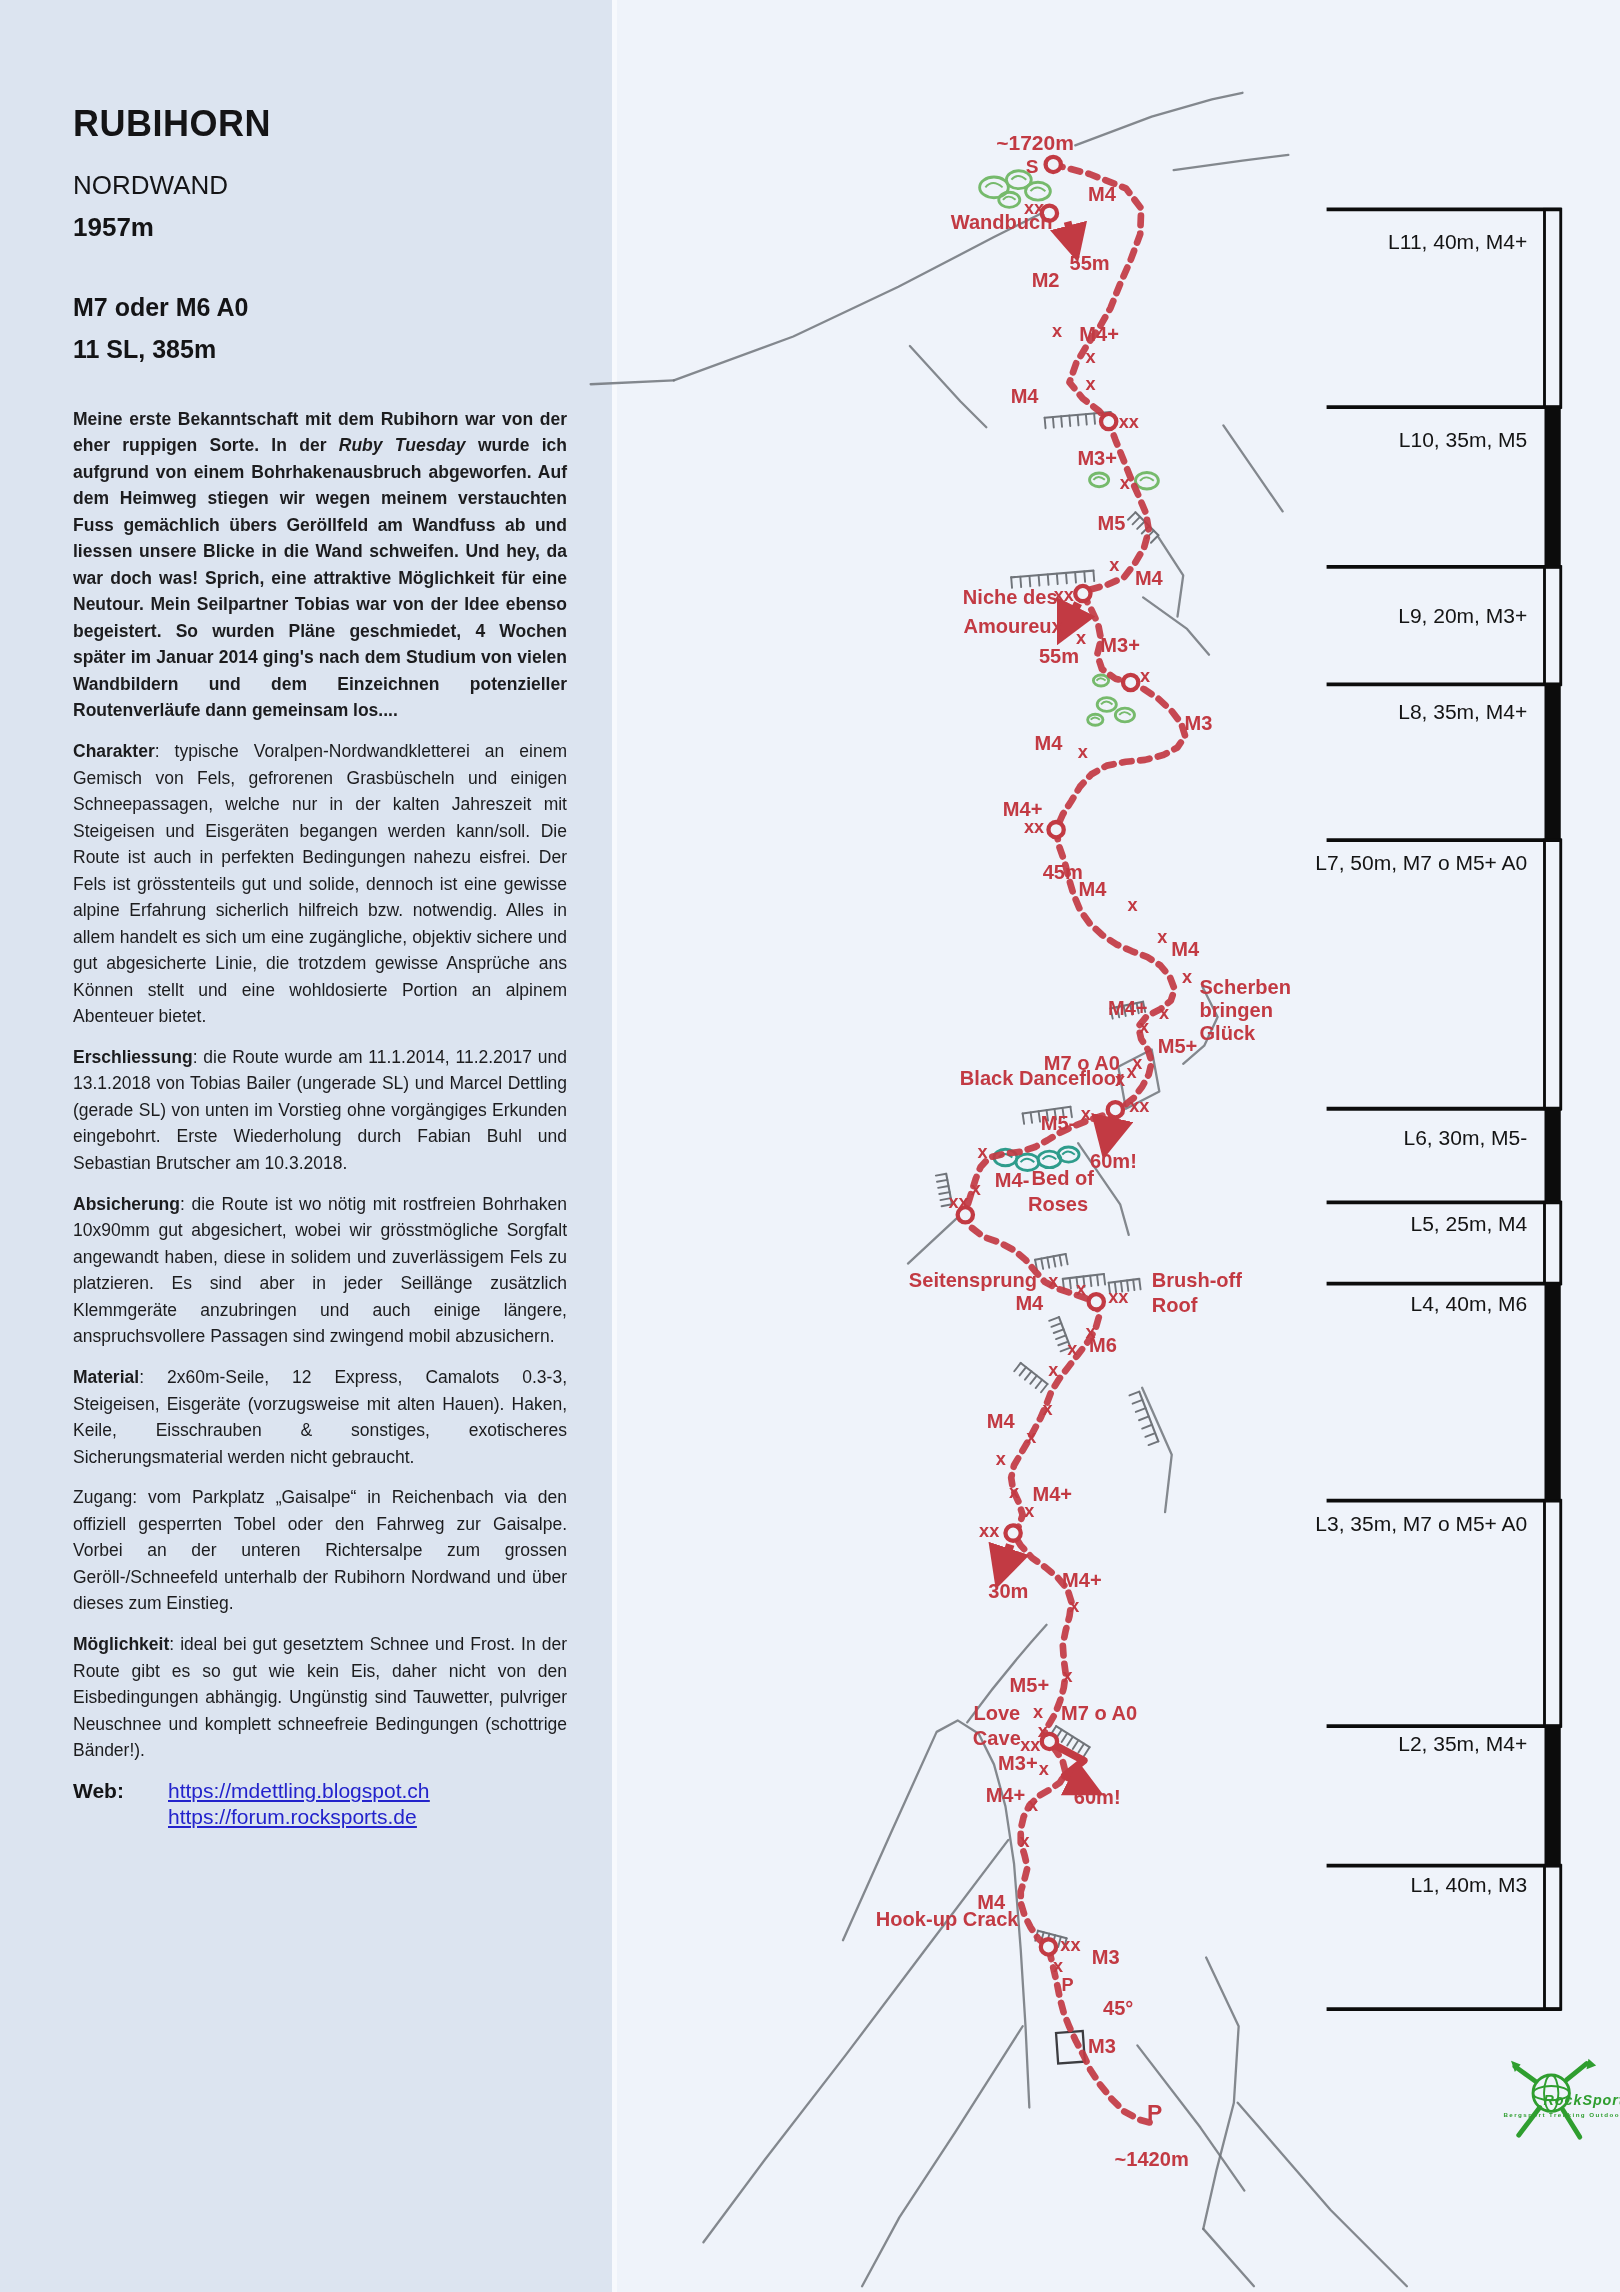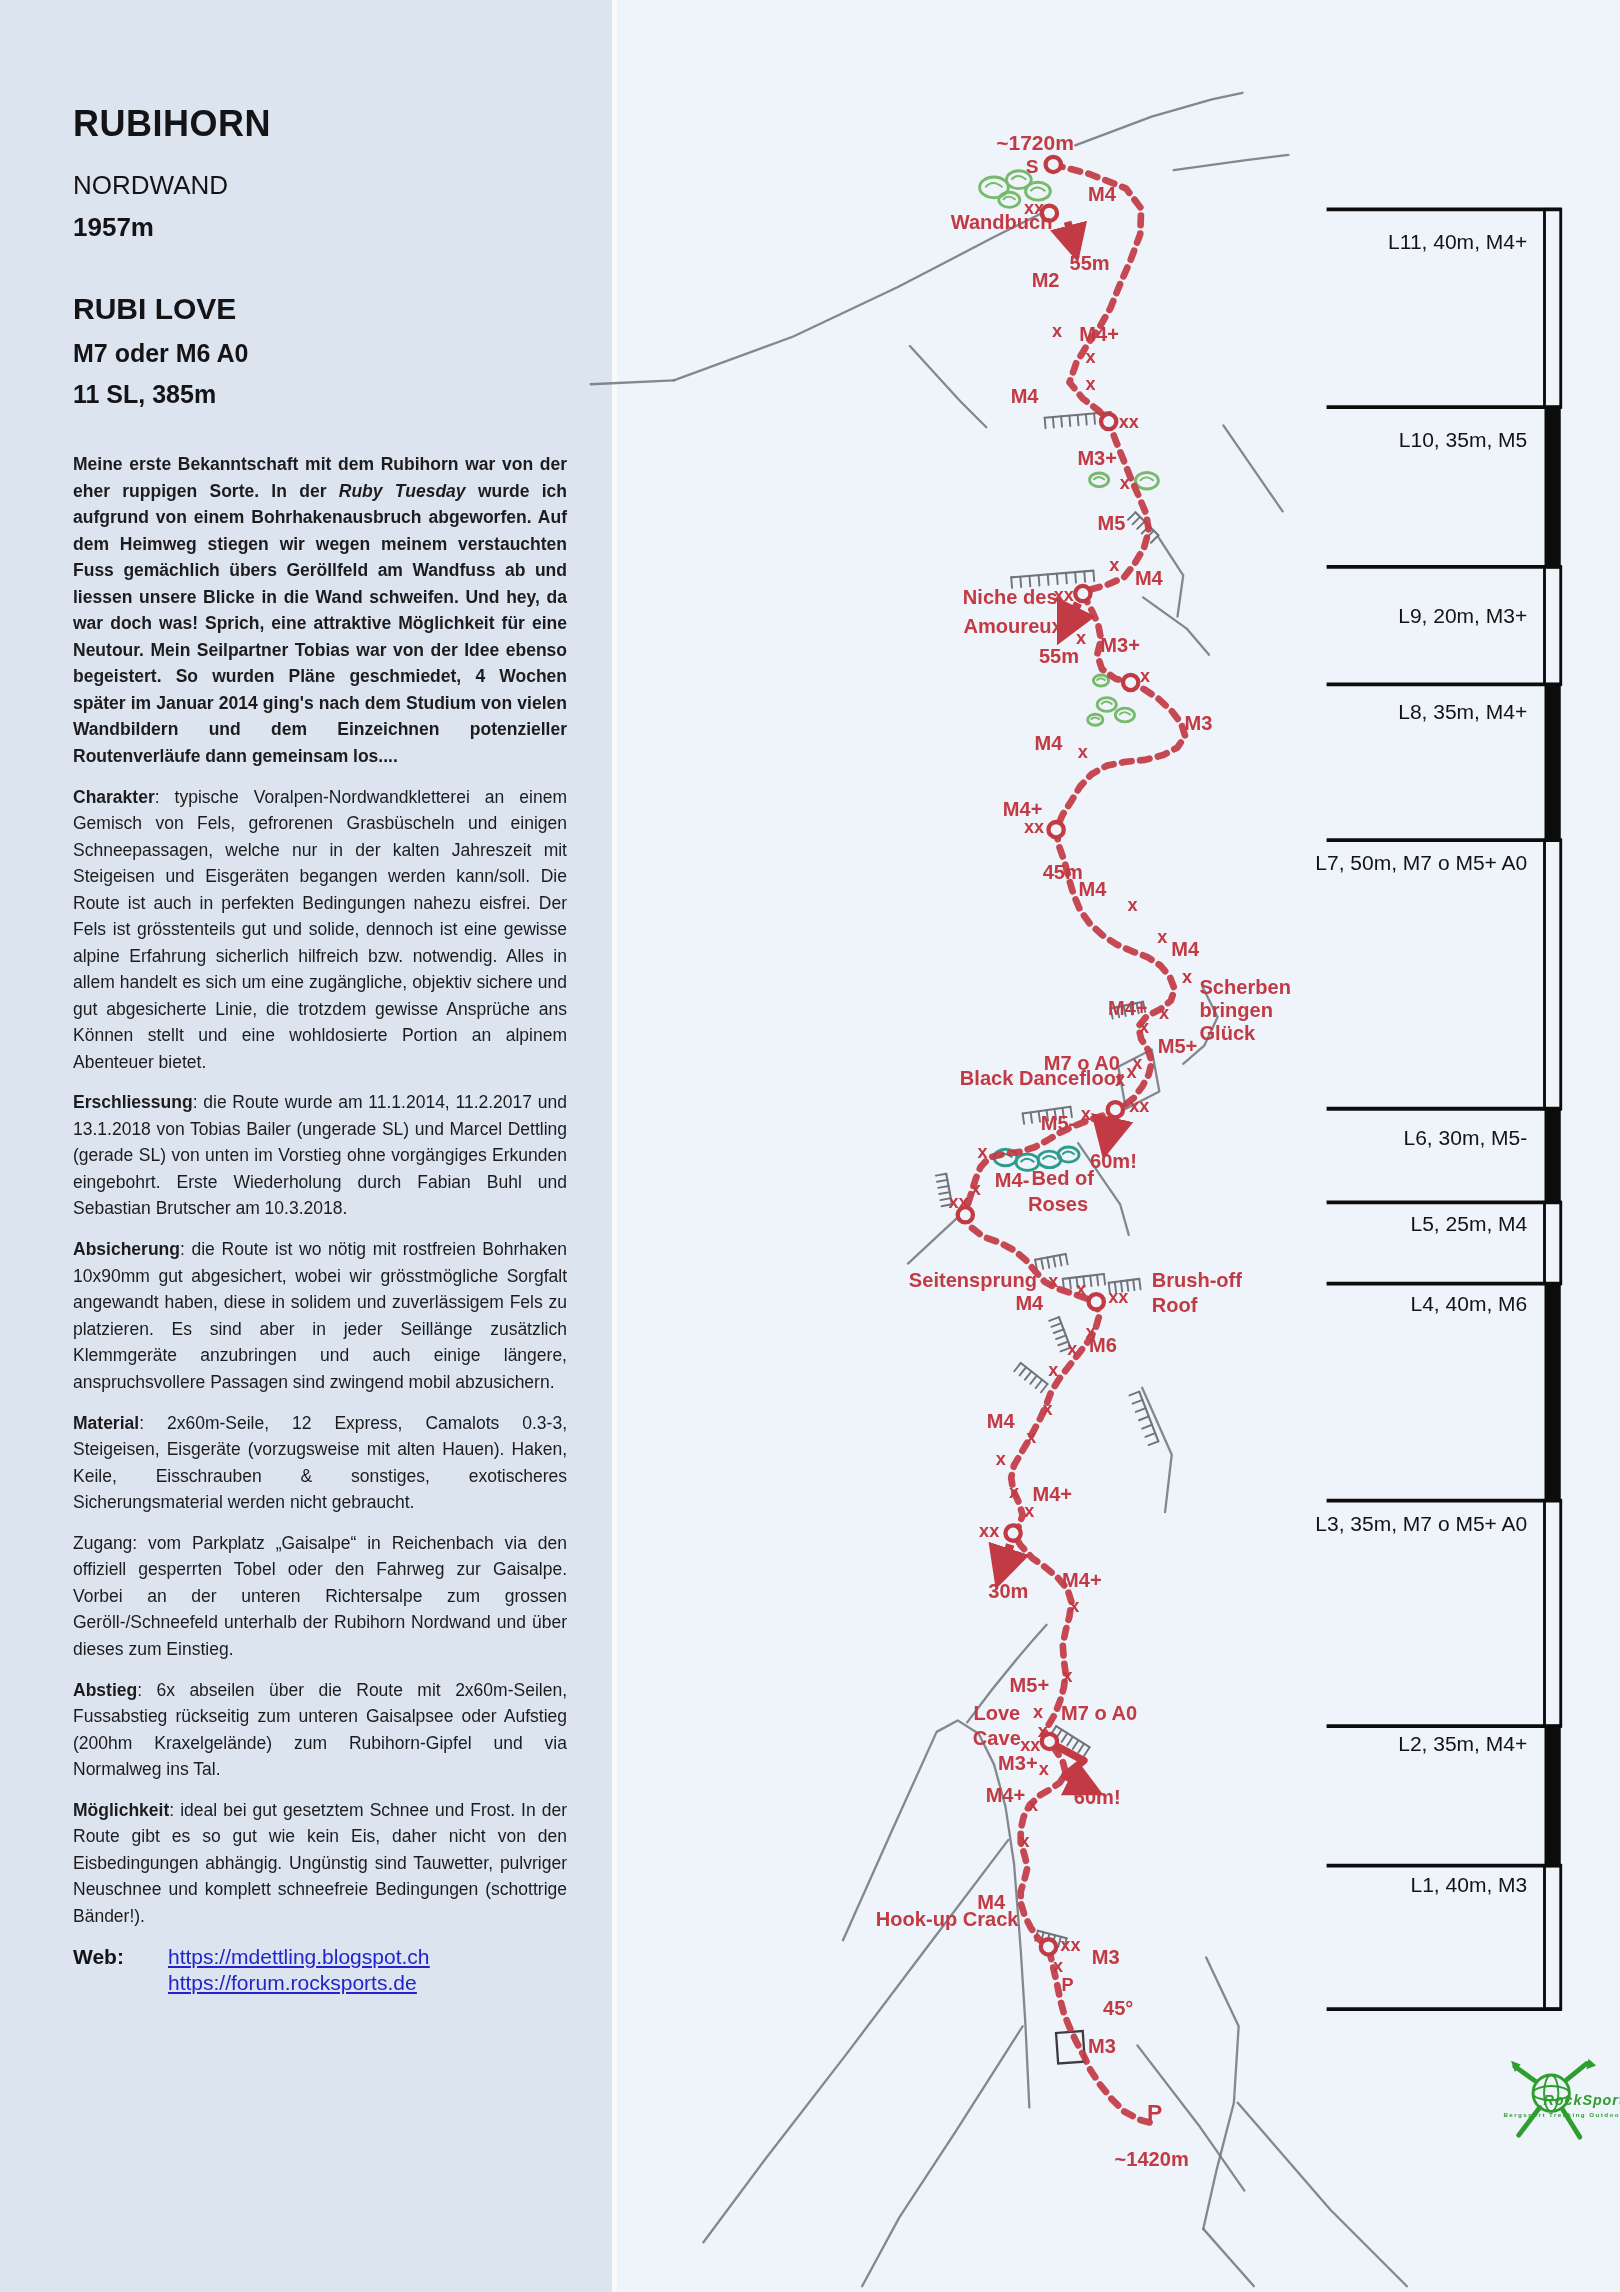--- a/index.html
+++ b/index.html
@@ -25,31 +25,29 @@
 <body>
 
 <div id="page">
   <div id="left-panel"></div>
   <div id="seam"></div>
 
   <div id="content">
     <div id="t-title">RUBIHORN</div>
     <div id="t-sub">NORDWAND</div>
     <div id="t-elev">1957m</div>
-    <div id="r-name">RUBI LOVE</div>
     <div id="r-grade">M7 oder M6 A0</div>
     <div id="r-len">11 SL, 385m</div>
     <div id="paragraphs">
         <p><span style="font-weight: 700;">Meine erste Bekanntschaft mit dem Rubihorn war von der eher ruppigen Sorte. In der </span><span style="font-weight: 700; font-style: italic;">Ruby Tuesday</span><span style="font-weight: 700;"> wurde ich aufgrund von einem Bohrhakenausbruch abgeworfen. Auf dem Heimweg stiegen wir wegen meinem verstauchten Fuss gemächlich übers Geröllfeld am Wandfuss ab und liessen unsere Blicke in die Wand schweifen. Und hey, da war doch was! Sprich, eine attraktive Möglichkeit für eine Neutour. Mein Seilpartner Tobias war von der Idee ebenso begeistert. So wurden Pläne geschmiedet, 4 Wochen später im Januar 2014 ging's nach dem Studium von vielen Wandbildern und dem Einzeichnen potenzieller Routenverläufe dann gemeinsam los....</span></p>
         <p><span style="font-weight: 700;">Charakter</span><span>: typische Voralpen-Nordwandkletterei an einem Gemisch von Fels, gefrorenen Grasbüscheln und einigen Schneepassagen, welche nur in der kalten Jahreszeit mit Steigeisen und Eisgeräten begangen werden kann/soll. Die Route ist auch in perfekten Bedingungen nahezu eisfrei. Der Fels ist grösstenteils gut und solide, dennoch ist eine gewisse alpine Erfahrung sicherlich hilfreich bzw. notwendig. Alles in allem handelt es sich um eine zugängliche, objektiv sichere und gut abgesicherte Linie, die trotzdem gewisse Ansprüche ans Können stellt und eine wohldosierte Portion an alpinem Abenteuer bietet.</span></p>
         <p><span style="font-weight: 700;">Erschliessung</span><span>: die Route wurde am 11.1.2014, 11.2.2017 und 13.1.2018 von Tobias Bailer (ungerade SL) und Marcel Dettling (gerade SL) von unten im Vorstieg ohne vorgängiges Erkunden eingebohrt. Erste Wiederholung durch Fabian Buhl und Sebastian Brutscher am 10.3.2018.</span></p>
         <p><span style="font-weight: 700;">Absicherung</span><span>: die Route ist wo nötig mit rostfreien Bohrhaken 10x90mm gut abgesichert, wobei wir grösstmögliche Sorgfalt angewandt haben, diese in solidem und zuverlässigem Fels zu platzieren. Es sind aber in jeder Seillänge zusätzlich Klemmgeräte anzubringen und auch einige längere, anspruchsvollere Passagen sind zwingend mobil abzusichern.</span></p>
         <p><span style="font-weight: 700;">Material</span><span>: 2x60m-Seile, 12 Express, Camalots 0.3-3, Steigeisen, Eisgeräte (vorzugsweise mit alten Hauen). Haken, Keile, Eisschrauben &amp; sonstiges, exotischeres Sicherungsmaterial werden nicht gebraucht.</span></p>
         <p><span style="font-weight: 400;">Zugang</span><span>: vom Parkplatz „Gaisalpe“ in Reichenbach via den offiziell gesperrten Tobel oder den Fahrweg zur Gaisalpe. Vorbei an der unteren Richtersalpe zum grossen Geröll-/Schneefeld unterhalb der Rubihorn Nordwand und über dieses zum Einstieg.</span></p>
-        <p><span style="font-weight: 700;">Abstieg</span><span>: 6x abseilen über die Route mit 2x60m-Seilen, Fussabstieg rückseitig zum unteren Gaisalpsee oder Aufstieg (200hm Kraxelgelände) zum Rubihorn-Gipfel und via Normalweg ins Tal.</span></p>
         <p><span style="font-weight: 700;">Möglichkeit</span><span>: ideal bei gut gesetztem Schnee und Frost. In der Route gibt es so gut wie kein Eis, daher nicht von den Eisbedingungen abhängig. Ungünstig sind Tauwetter, pulvriger Neuschnee und komplett schneefreie Bedingungen (schottrige Bänder!).</span></p>
       </div>
     <div class="contact-row">
       <div class="contact-label">Web:</div>
       <div class="contact-links" id="web-links">
           <a href="#">https://mdettling.blogspot.ch</a>
           <a href="#">https://forum.rocksports.de</a>
         </div>
     </div>
   </div>

